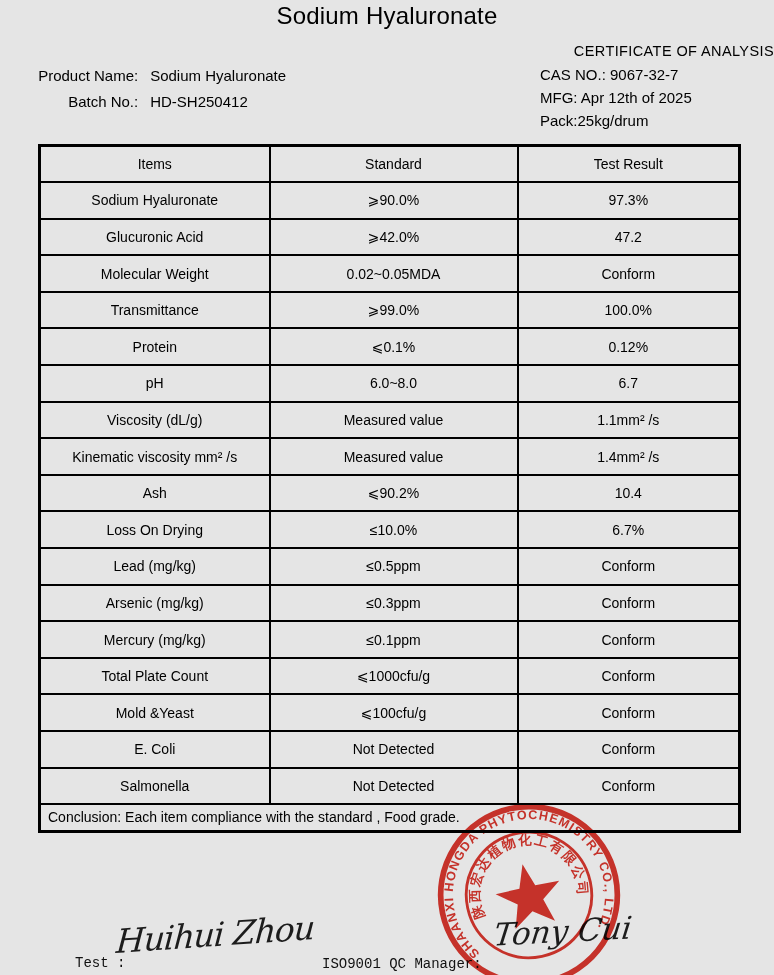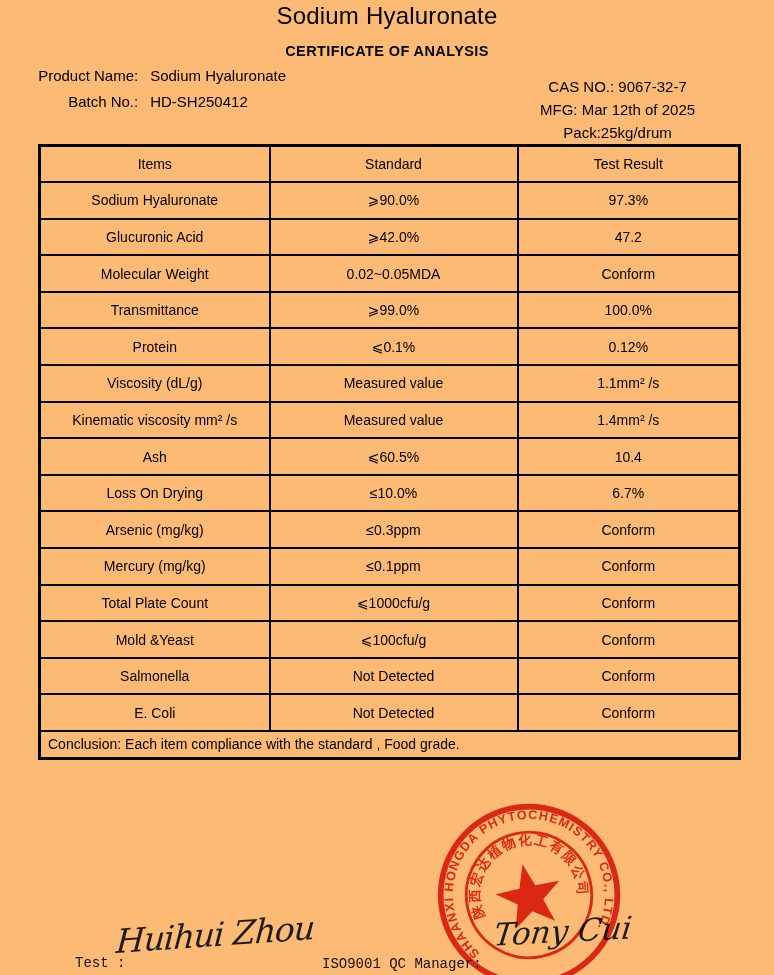--- a/index.html
+++ b/index.html
@@ -1,35 +1,35 @@
 <!DOCTYPE html>
 <html><head>
 <meta charset="utf-8">
 <style>
   * { margin:0; padding:0; box-sizing:border-box; }
   html,body { background:#ffffff; }
   .page {
     position:relative; width:774px; height:975px; margin:0 auto;
-    background:#fdba74; overflow:hidden;
+    background:#e5e5e5; overflow:hidden;
     font-family:"Liberation Sans","DejaVu Sans",sans-serif; color:#000;
   }
   .title {
     padding-top:2px; text-align:center; font-size:24px; font-weight:500;
     letter-spacing:0.2px;
   }
   .subtitle {
-    margin-top:13px; text-align:center; font-size:14.5px; font-weight:700;
+    margin-top:13px; text-align:right; font-size:14.5px; font-weight:400;
     letter-spacing:0.4px;
   }
   .info-row { position:relative; margin-top:4px; height:76px; font-size:15px; }
   .info-left { position:absolute; left:38px; top:0; }
   .info-line { line-height:25.5px; white-space:nowrap; }
   .info-line .lbl { display:inline-block; width:96px;text-align:right; }
   .info-line .sep { display:inline-block; margin-right:12px; }
-  .info-right { position:absolute; left:540px; top:12px;text-align:center; }
+  .info-right { position:absolute; left:540px; top:0; }
   .info-right div { line-height:23px; white-space:nowrap; }
   table.coa {
     border-collapse:collapse; table-layout:fixed; width:700px;
     margin:5px 0 16px 38px; border:3px solid #000;
   }
   table.coa th, table.coa td {
     border:2px solid #000; text-align:center; vertical-align:middle;
     font-size:14px; font-weight:400; height:36.6px; padding:0 2px;
     overflow:hidden; white-space:nowrap;
   }
@@ -73,21 +73,21 @@
     <div class="info-left">
       <div class="info-line">
         <span class="lbl">Product Name</span><span class="sep">:</span><span class="val">Sodium Hyaluronate</span>
       </div>
       <div class="info-line">
         <span class="lbl">Batch No.</span><span class="sep">:</span><span class="val">HD-SH250412</span>
       </div>
     </div>
     <div class="info-right">
       <div>CAS NO.: 9067-32-7</div>
-      <div>MFG: Mar 12th of 2025</div>
+      <div>MFG: Apr 12th of 2025</div>
       <div>Pack:25kg/drum</div>
     </div>
   </div>
 
   <table class="coa">
     <colgroup>
       <col style="width:230px">
         <col style="width:248px">
         <col style="width:222px">
     </colgroup>
@@ -118,66 +118,76 @@
           <td>Transmittance</td>
           <td>⩾99.0%</td>
           <td>100.0%</td>
         </tr>
         <tr>
           <td>Protein</td>
           <td>⩽0.1%</td>
           <td>0.12%</td>
         </tr>
         <tr>
+          <td>pH</td>
+          <td>6.0~8.0</td>
+          <td>6.7</td>
+        </tr>
+        <tr>
           <td>Viscosity (dL/g)</td>
           <td>Measured value</td>
           <td>1.1mm² /s</td>
         </tr>
         <tr>
           <td>Kinematic viscosity mm² /s</td>
           <td>Measured value</td>
           <td>1.4mm² /s</td>
         </tr>
         <tr>
           <td>Ash</td>
-          <td>⩽60.5%</td>
+          <td>⩽90.2%</td>
           <td>10.4</td>
         </tr>
         <tr>
           <td>Loss On Drying</td>
           <td>≤10.0%</td>
           <td>6.7%</td>
         </tr>
         <tr>
+          <td>Lead (mg/kg)</td>
+          <td>≤0.5ppm</td>
+          <td>Conform</td>
+        </tr>
+        <tr>
           <td>Arsenic (mg/kg)</td>
           <td>≤0.3ppm</td>
           <td>Conform</td>
         </tr>
         <tr>
           <td>Mercury (mg/kg)</td>
           <td>≤0.1ppm</td>
           <td>Conform</td>
         </tr>
         <tr>
           <td>Total Plate Count</td>
           <td>⩽1000cfu/g</td>
           <td>Conform</td>
         </tr>
         <tr>
           <td>Mold &amp;Yeast</td>
           <td>⩽100cfu/g</td>
           <td>Conform</td>
         </tr>
         <tr>
+          <td>E. Coli</td>
+          <td>Not Detected</td>
+          <td>Conform</td>
+        </tr>
+        <tr>
           <td>Salmonella</td>
-          <td>Not Detected</td>
-          <td>Conform</td>
-        </tr>
-        <tr>
-          <td>E. Coli</td>
           <td>Not Detected</td>
           <td>Conform</td>
         </tr>
       </tbody>
     <tfoot>
       <tr>
         <td class="conclusion-cell" colspan="3">Conclusion: Each item compliance with the standard , Food grade.</td>
       </tr>
     </tfoot>
   </table>

